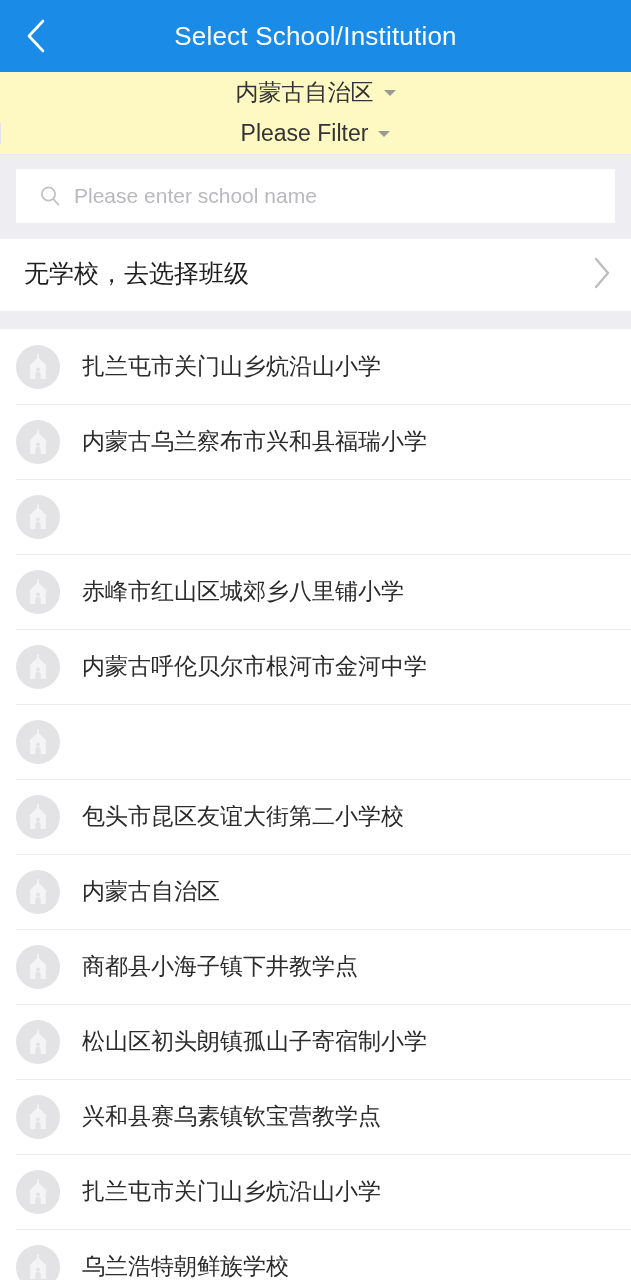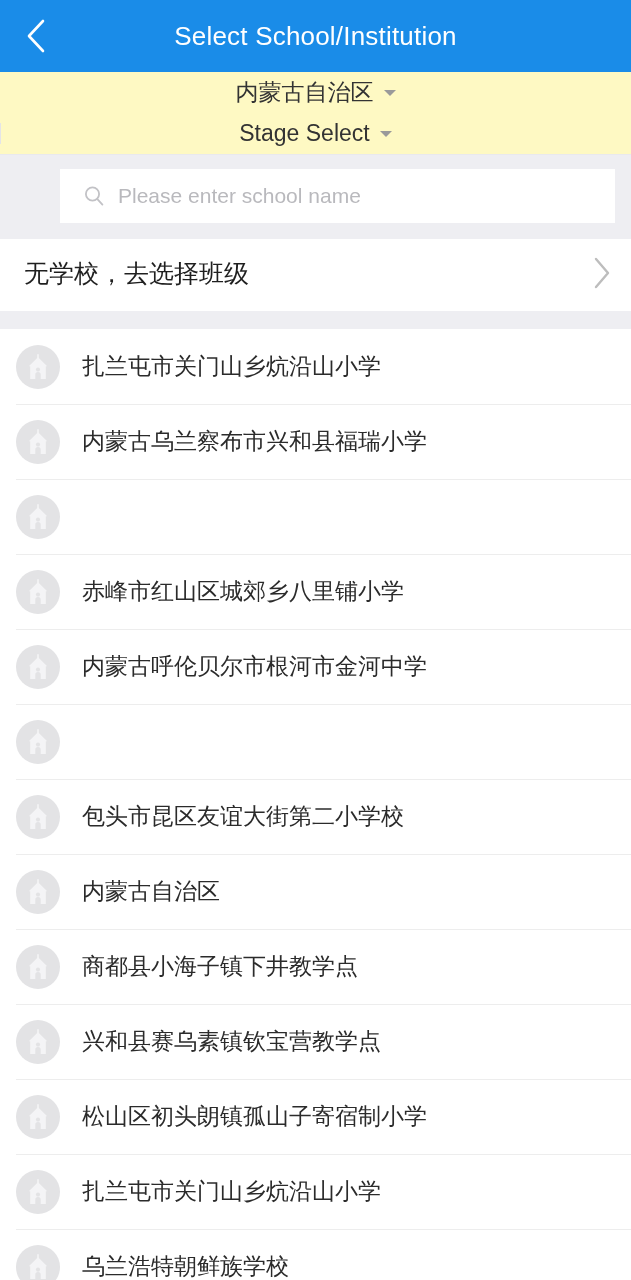--- a/index.html
+++ b/index.html
@@ -97,21 +97,20 @@
     border-right: 6px solid transparent;
     border-top: 6px solid #9a9a9a;
     display: block;
     flex: 0 0 auto;
   }
 
   
   .search-wrap {
     background: #eeeef2;
     padding: 14px 16px 16px 16px;
-    margin-left: 44px;
   }
   .search-box {
     height: 54px;
     background: #ffffff;
     display: flex;
     align-items: center;
     padding: 0 22px;
     box-sizing: border-box;
   }
   .search-icon {
@@ -215,21 +214,21 @@
     </div>
     <div class="appbar-title">Select School/Institution</div>
   </div>
 
   <div class="filterbar">
     <div class="filter-seg">
       <span class="filter-label">内蒙古自治区</span>
       <span class="caret"></span>
     </div>
     <div class="filter-seg">
-      <span class="filter-label">Stage Select</span>
+      <span class="filter-label">Please Filter</span>
       <span class="caret"></span>
     </div>
   </div>
 
   <div class="search-wrap">
     <div class="search-box">
       <svg class="search-icon" width="24" height="24" viewBox="0 0 24 24">
         <circle cx="10.5" cy="10" r="6.6" fill="none" stroke="#c2c2c6" stroke-width="1.8"></circle>
         <line x1="15.4" y1="15.1" x2="20.4" y2="20.6" stroke="#c2c2c6" stroke-width="1.8" stroke-linecap="round"></line>
       </svg>
@@ -356,44 +355,44 @@
       <div class="school-row">
     <span class="school-avatar">
       <svg width="30" height="30" viewBox="0 0 30 30">
         <rect x="14.2" y="2.2" width="1.6" height="4.2" fill="#f4f4f6"></rect>
         <polygon points="15,5.2 24.2,14.2 5.8,14.2" fill="#f4f4f6"></polygon>
         <rect x="7.2" y="13.4" width="15.6" height="13.6" fill="#f4f4f6"></rect>
         <circle cx="15" cy="17.6" r="2.1" fill="#e3e3e5"></circle>
         <path d="M12.3 27 v-4.4 a2.7 2.7 0 0 1 5.4 0 V27 z" fill="#e3e3e5"></path>
       </svg>
     </span>
+    <span class="school-name">松山区初头朗镇孤山子寄宿制小学</span>
+  </div>
+      <div class="school-row">
+    <span class="school-avatar">
+      <svg width="30" height="30" viewBox="0 0 30 30">
+        <rect x="14.2" y="2.2" width="1.6" height="4.2" fill="#f4f4f6"></rect>
+        <polygon points="15,5.2 24.2,14.2 5.8,14.2" fill="#f4f4f6"></polygon>
+        <rect x="7.2" y="13.4" width="15.6" height="13.6" fill="#f4f4f6"></rect>
+        <circle cx="15" cy="17.6" r="2.1" fill="#e3e3e5"></circle>
+        <path d="M12.3 27 v-4.4 a2.7 2.7 0 0 1 5.4 0 V27 z" fill="#e3e3e5"></path>
+      </svg>
+    </span>
     <span class="school-name">兴和县赛乌素镇钦宝营教学点</span>
   </div>
       <div class="school-row">
     <span class="school-avatar">
       <svg width="30" height="30" viewBox="0 0 30 30">
         <rect x="14.2" y="2.2" width="1.6" height="4.2" fill="#f4f4f6"></rect>
         <polygon points="15,5.2 24.2,14.2 5.8,14.2" fill="#f4f4f6"></polygon>
         <rect x="7.2" y="13.4" width="15.6" height="13.6" fill="#f4f4f6"></rect>
         <circle cx="15" cy="17.6" r="2.1" fill="#e3e3e5"></circle>
         <path d="M12.3 27 v-4.4 a2.7 2.7 0 0 1 5.4 0 V27 z" fill="#e3e3e5"></path>
       </svg>
     </span>
-    <span class="school-name">松山区初头朗镇孤山子寄宿制小学</span>
-  </div>
-      <div class="school-row">
-    <span class="school-avatar">
-      <svg width="30" height="30" viewBox="0 0 30 30">
-        <rect x="14.2" y="2.2" width="1.6" height="4.2" fill="#f4f4f6"></rect>
-        <polygon points="15,5.2 24.2,14.2 5.8,14.2" fill="#f4f4f6"></polygon>
-        <rect x="7.2" y="13.4" width="15.6" height="13.6" fill="#f4f4f6"></rect>
-        <circle cx="15" cy="17.6" r="2.1" fill="#e3e3e5"></circle>
-        <path d="M12.3 27 v-4.4 a2.7 2.7 0 0 1 5.4 0 V27 z" fill="#e3e3e5"></path>
-      </svg>
-    </span>
     <span class="school-name">扎兰屯市关门山乡炕沿山小学</span>
   </div>
       <div class="school-row">
     <span class="school-avatar">
       <svg width="30" height="30" viewBox="0 0 30 30">
         <rect x="14.2" y="2.2" width="1.6" height="4.2" fill="#f4f4f6"></rect>
         <polygon points="15,5.2 24.2,14.2 5.8,14.2" fill="#f4f4f6"></polygon>
         <rect x="7.2" y="13.4" width="15.6" height="13.6" fill="#f4f4f6"></rect>
         <circle cx="15" cy="17.6" r="2.1" fill="#e3e3e5"></circle>
         <path d="M12.3 27 v-4.4 a2.7 2.7 0 0 1 5.4 0 V27 z" fill="#e3e3e5"></path>

